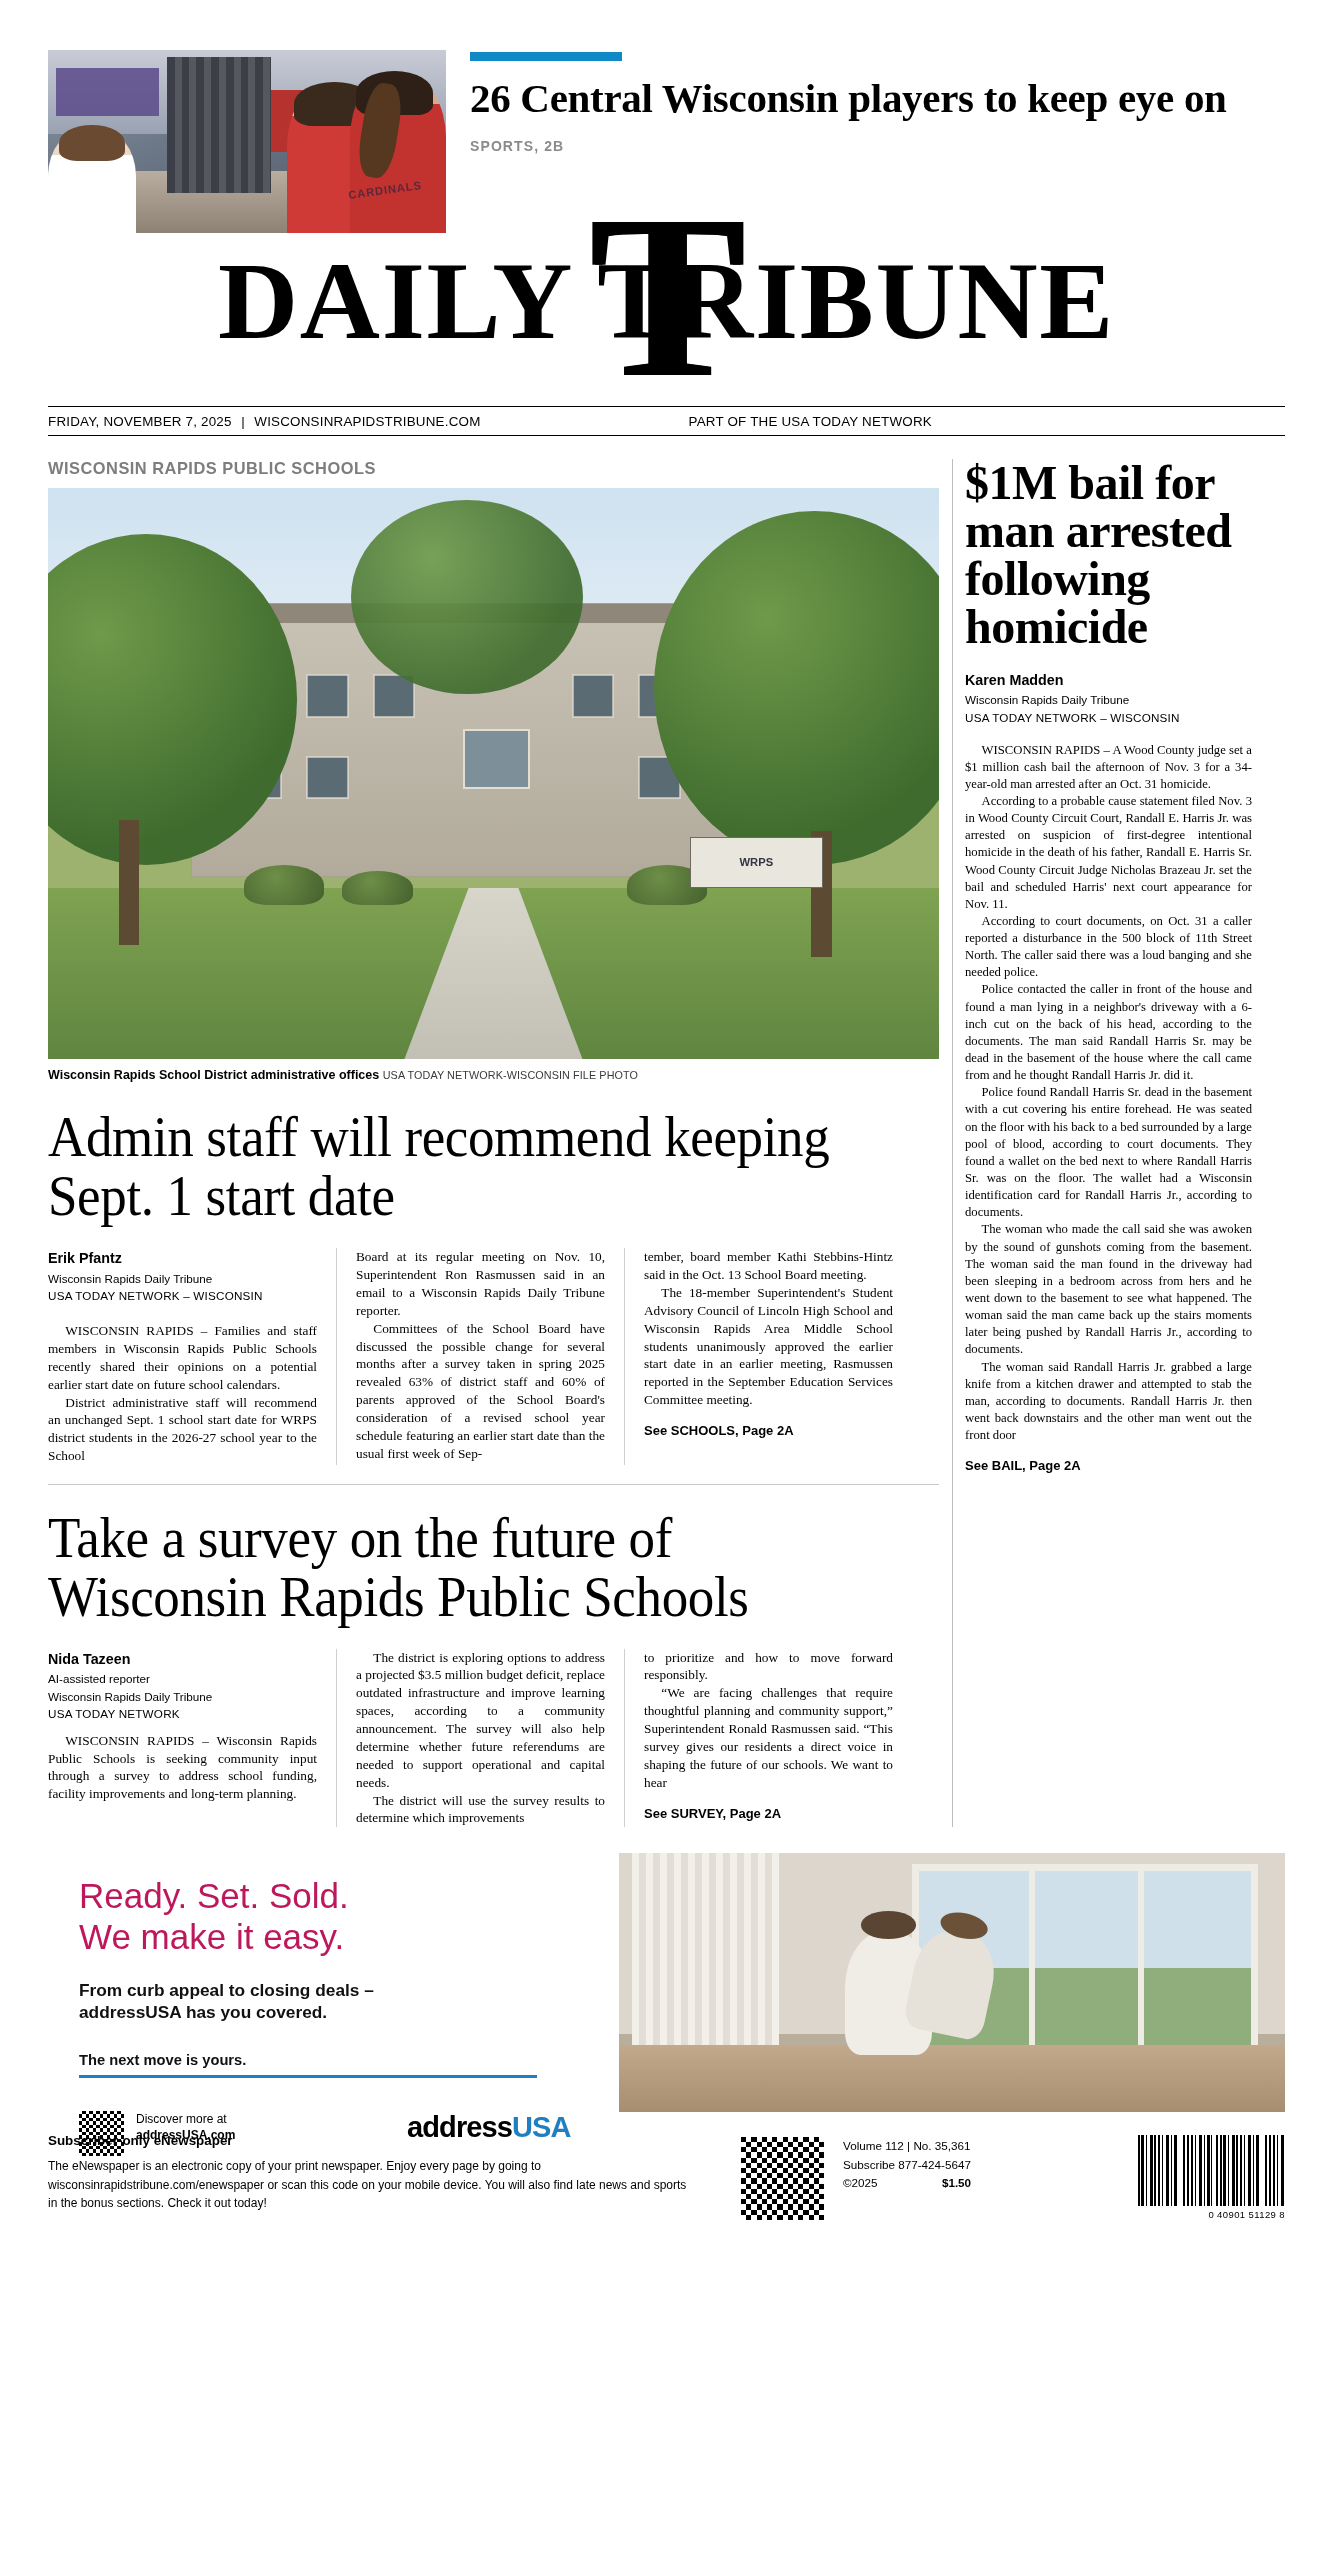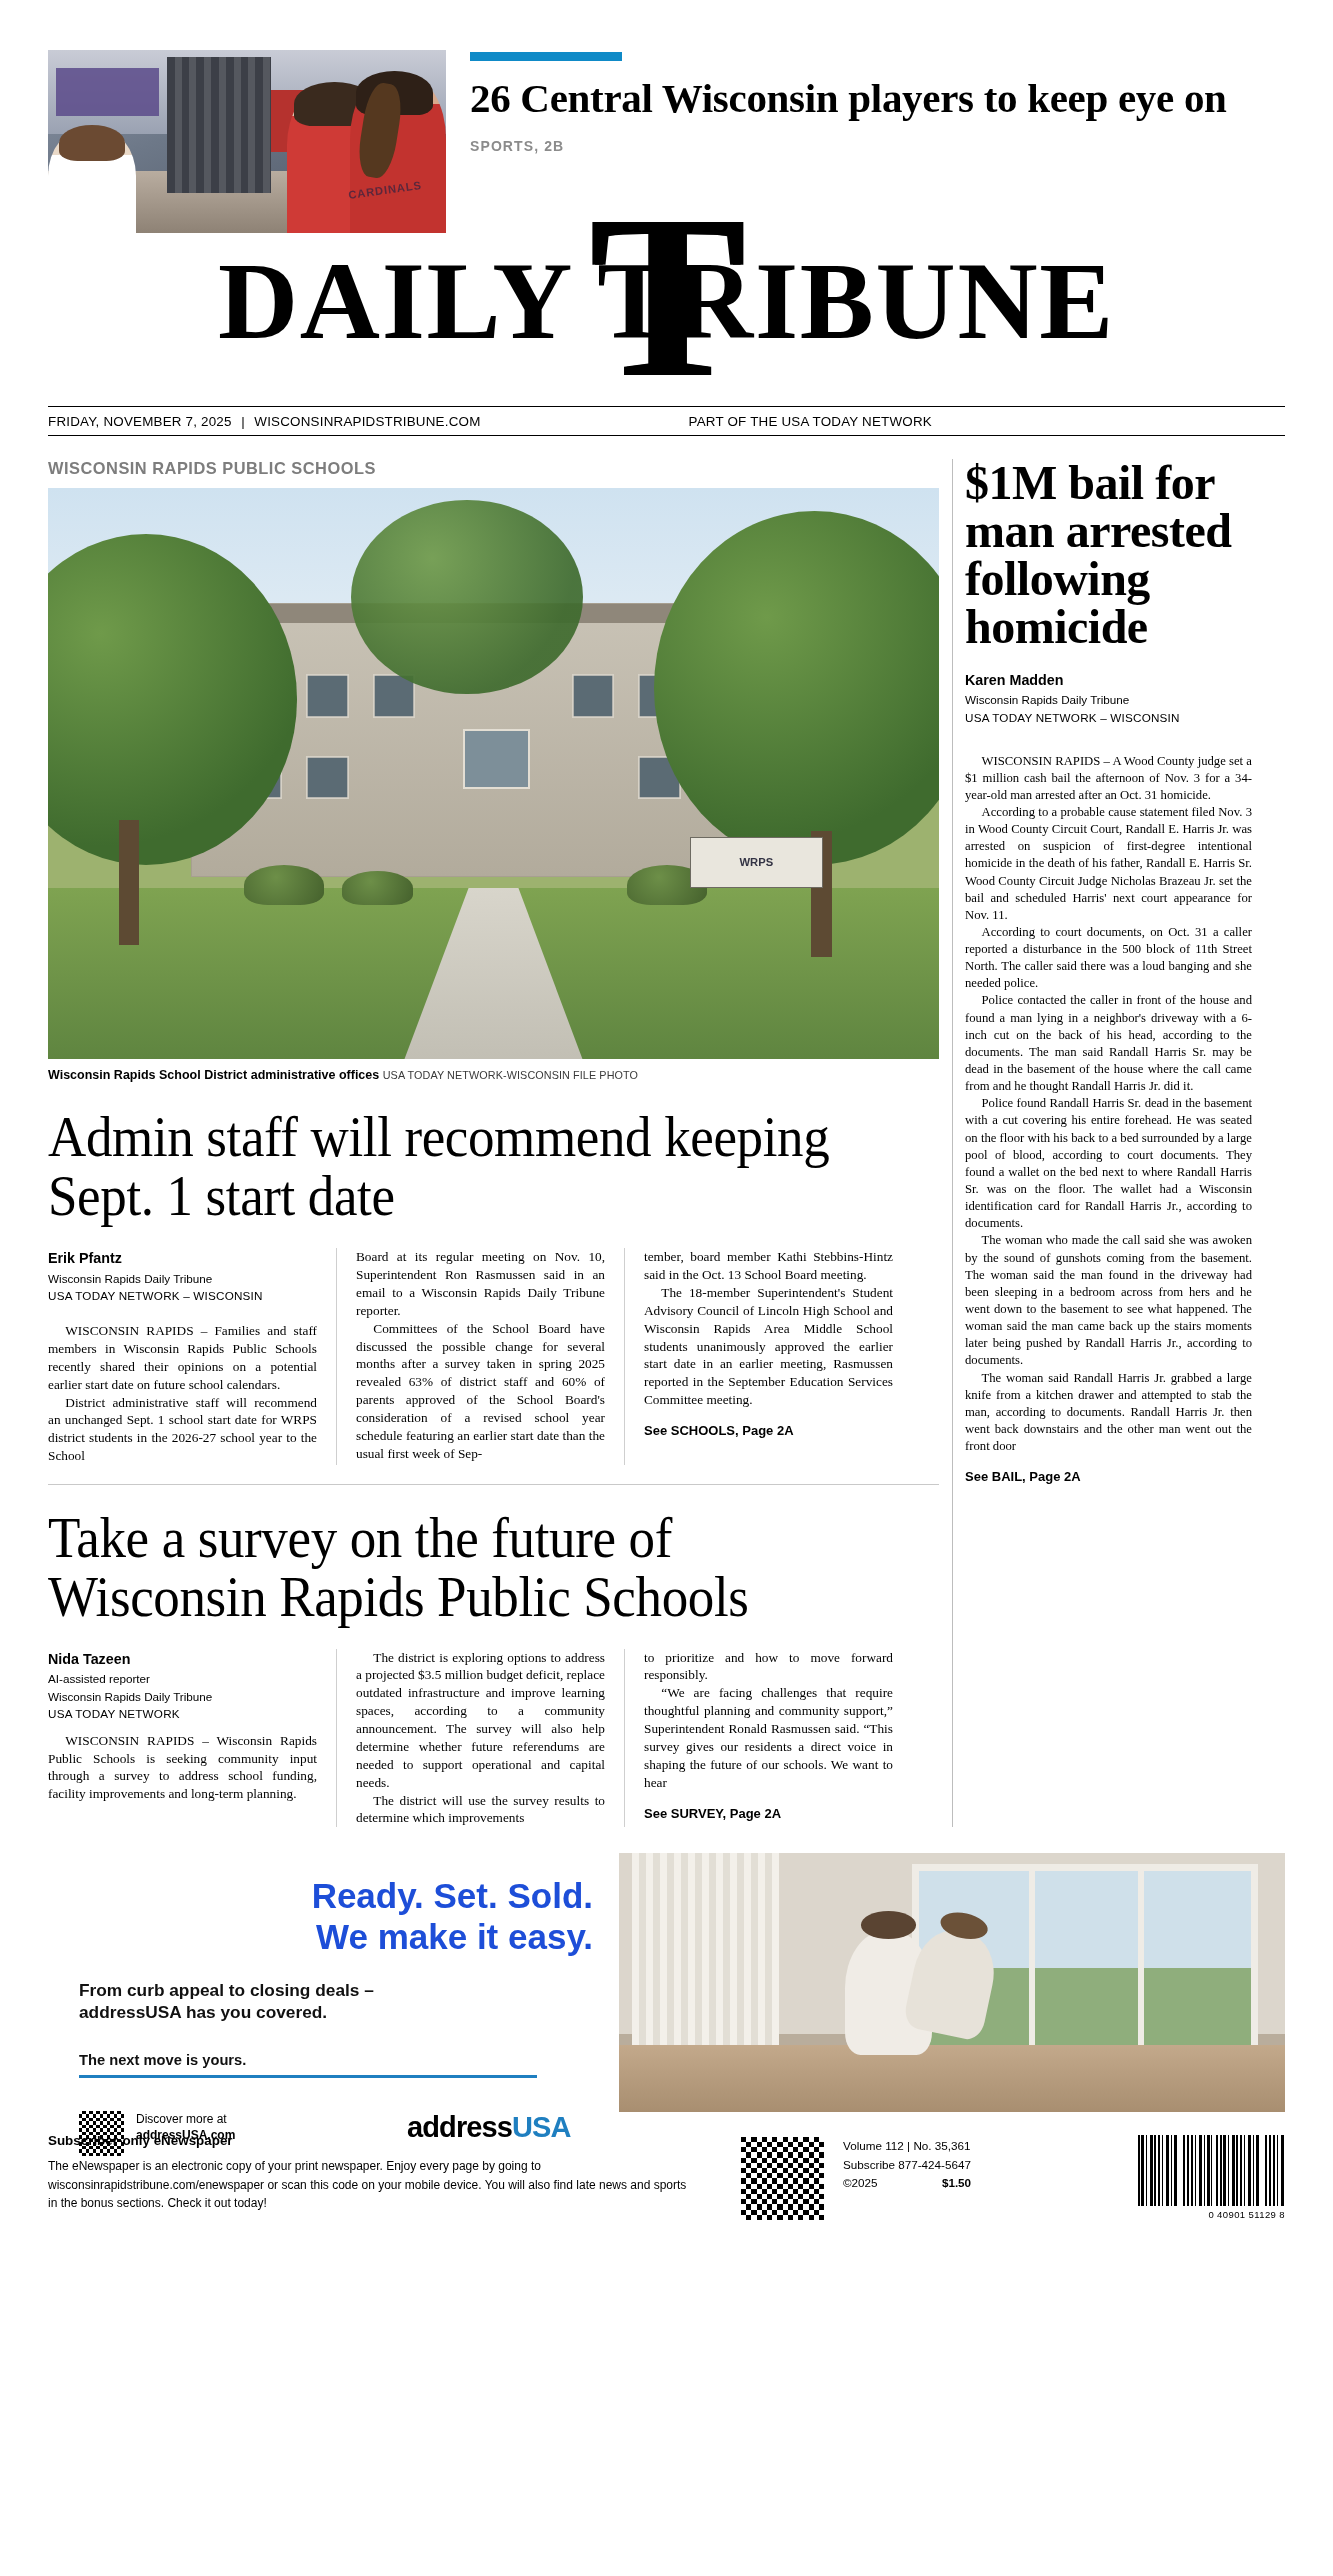--- a/index.html
+++ b/index.html
@@ -196,22 +196,22 @@
   }
   .right-body { font-size: 12.7px; line-height: 1.35; }
 
   
   .ad {
     margin-top: 26px; border: 0; display: flex; height: 259px;
     background: #fff;
   }
   .ad-left { width: 571px; flex: none; padding: 22.5px 26px 0 31px; }
   .ad-h1 {
-    font-family: "Liberation Sans", sans-serif; font-weight: 700;
-    font-size: 35px; line-height: 1.17; color: #1d4ed8; text-align: right;
+    font-family: "Liberation Sans", sans-serif; font-weight: 400;
+    font-size: 35px; line-height: 1.17; color: #be185d;
   }
   .ad-h2 {
     font-family: "Liberation Sans", sans-serif; font-weight: 700;
     font-size: 17.3px; line-height: 1.3; margin-top: 21px; color:#111;
   }
   .ad-h3 {
     font-family: "Liberation Sans", sans-serif; font-weight: 700;
     font-size: 14.7px; margin-top: 28px; color:#111;
   }
   .ad-rule { height: 3.5px; background: #1f7fc0; margin-top: 7px; width: 458px; }
@@ -446,21 +446,21 @@
 
     <div class="col-div"></div>
 
     <div class="col-right">
       <div class="right-head">$1M bail for man arrested following homicide</div>
       <div class="byline">
         <div class="name">Karen Madden</div>
         <div class="org">Wisconsin Rapids Daily Tribune</div>
         <div class="net">USA TODAY NETWORK – WISCONSIN</div>
       </div>
-      <div class="bodytext right-body" style="margin-top:26px">
+      <div class="bodytext right-body" style="margin-top:15px">
         <p>WISCONSIN RAPIDS – A Wood County judge set a $1 million cash bail the afternoon of Nov. 3 for a 34-year-old man arrested after an Oct. 31 homicide.</p>
         <p>According to a probable cause statement filed Nov. 3 in Wood County Circuit Court, Randall E. Harris Jr. was arrested on suspicion of first-degree intentional homicide in the death of his father, Randall E. Harris Sr. Wood County Circuit Judge Nicholas Brazeau Jr. set the bail and scheduled Harris' next court appearance for Nov. 11.</p>
         <p>According to court documents, on Oct. 31 a caller reported a disturbance in the 500 block of 11th Street North. The caller said there was a loud banging and she needed police.</p>
         <p>Police contacted the caller in front of the house and found a man lying in a neighbor's driveway with a 6-inch cut on the back of his head, according to the documents. The man said Randall Harris Sr. may be dead in the basement of the house where the call came from and he thought Randall Harris Jr. did it.</p>
         <p>Police found Randall Harris Sr. dead in the basement with a cut covering his entire forehead. He was seated on the floor with his back to a bed surrounded by a large pool of blood, according to court documents. They found a wallet on the bed next to where Randall Harris Sr. was on the floor. The wallet had a Wisconsin identification card for Randall Harris Jr., according to documents.</p>
         <p>The woman who made the call said she was awoken by the sound of gunshots coming from the basement. The woman said the man found in the driveway had been sleeping in a bedroom across from hers and he went down to the basement to see what happened. The woman said the man came back up the stairs moments later being pushed by Randall Harris Jr., according to documents.</p>
         <p>The woman said Randall Harris Jr. grabbed a large knife from a kitchen drawer and attempted to stab the man, according to documents. Randall Harris Jr. then went back downstairs and the other man went out the front door</p>
       </div>
       <div class="jump">See BAIL, Page 2A</div>
     </div>

